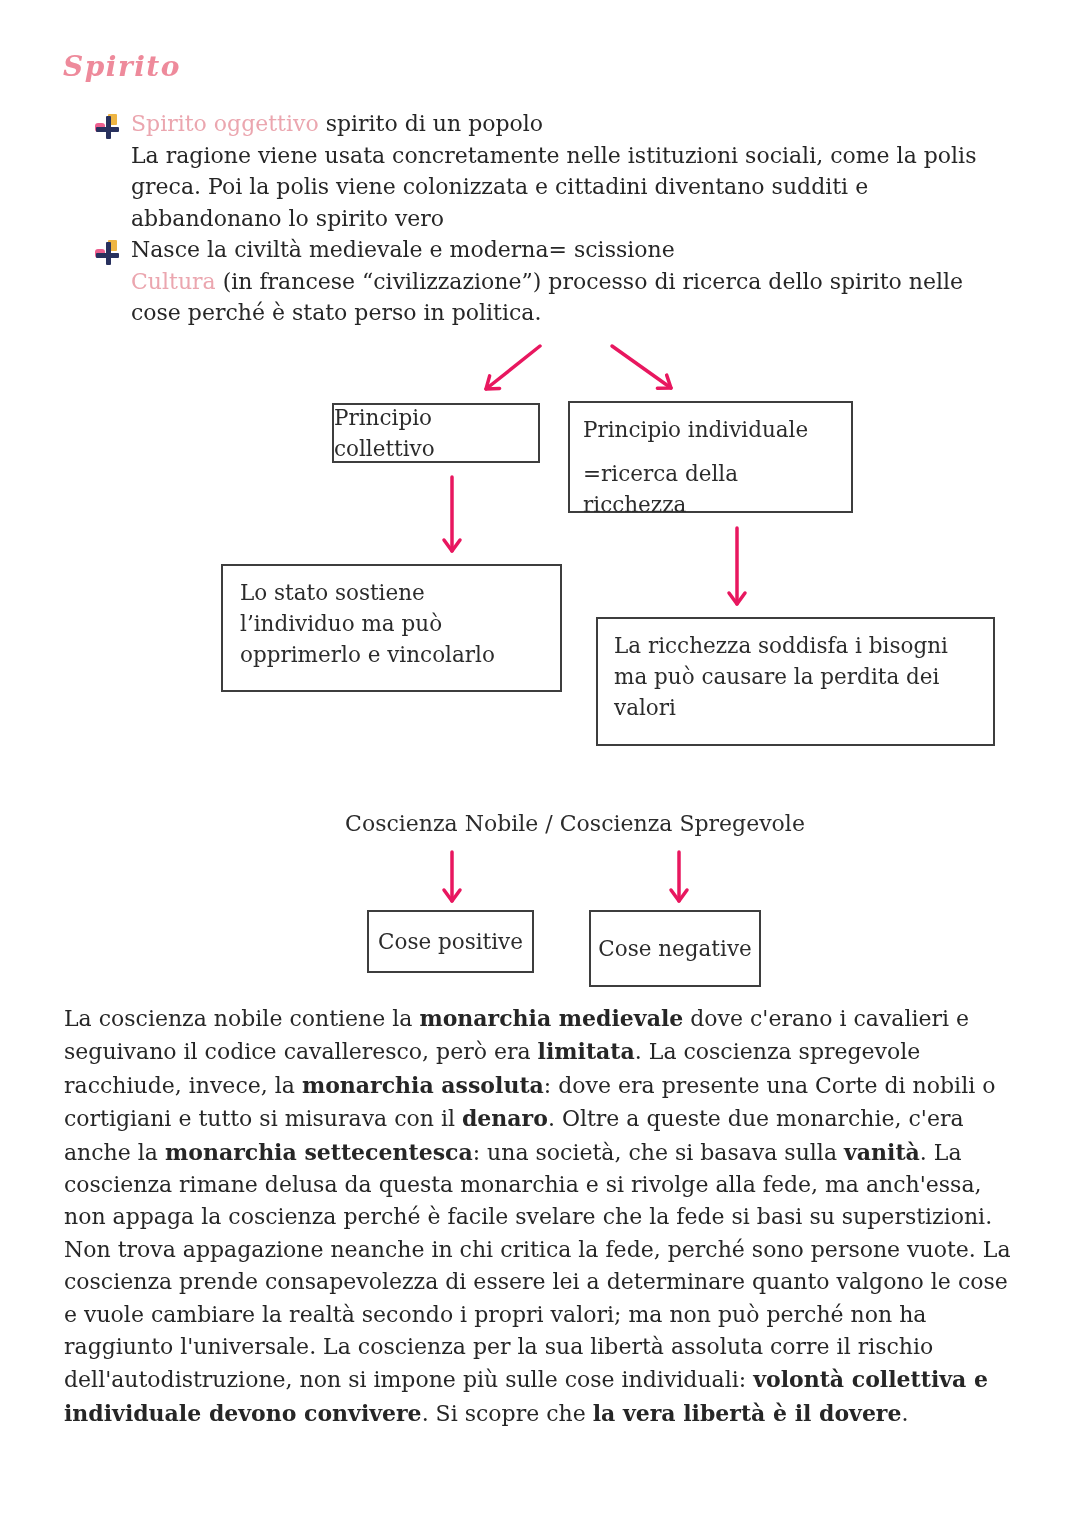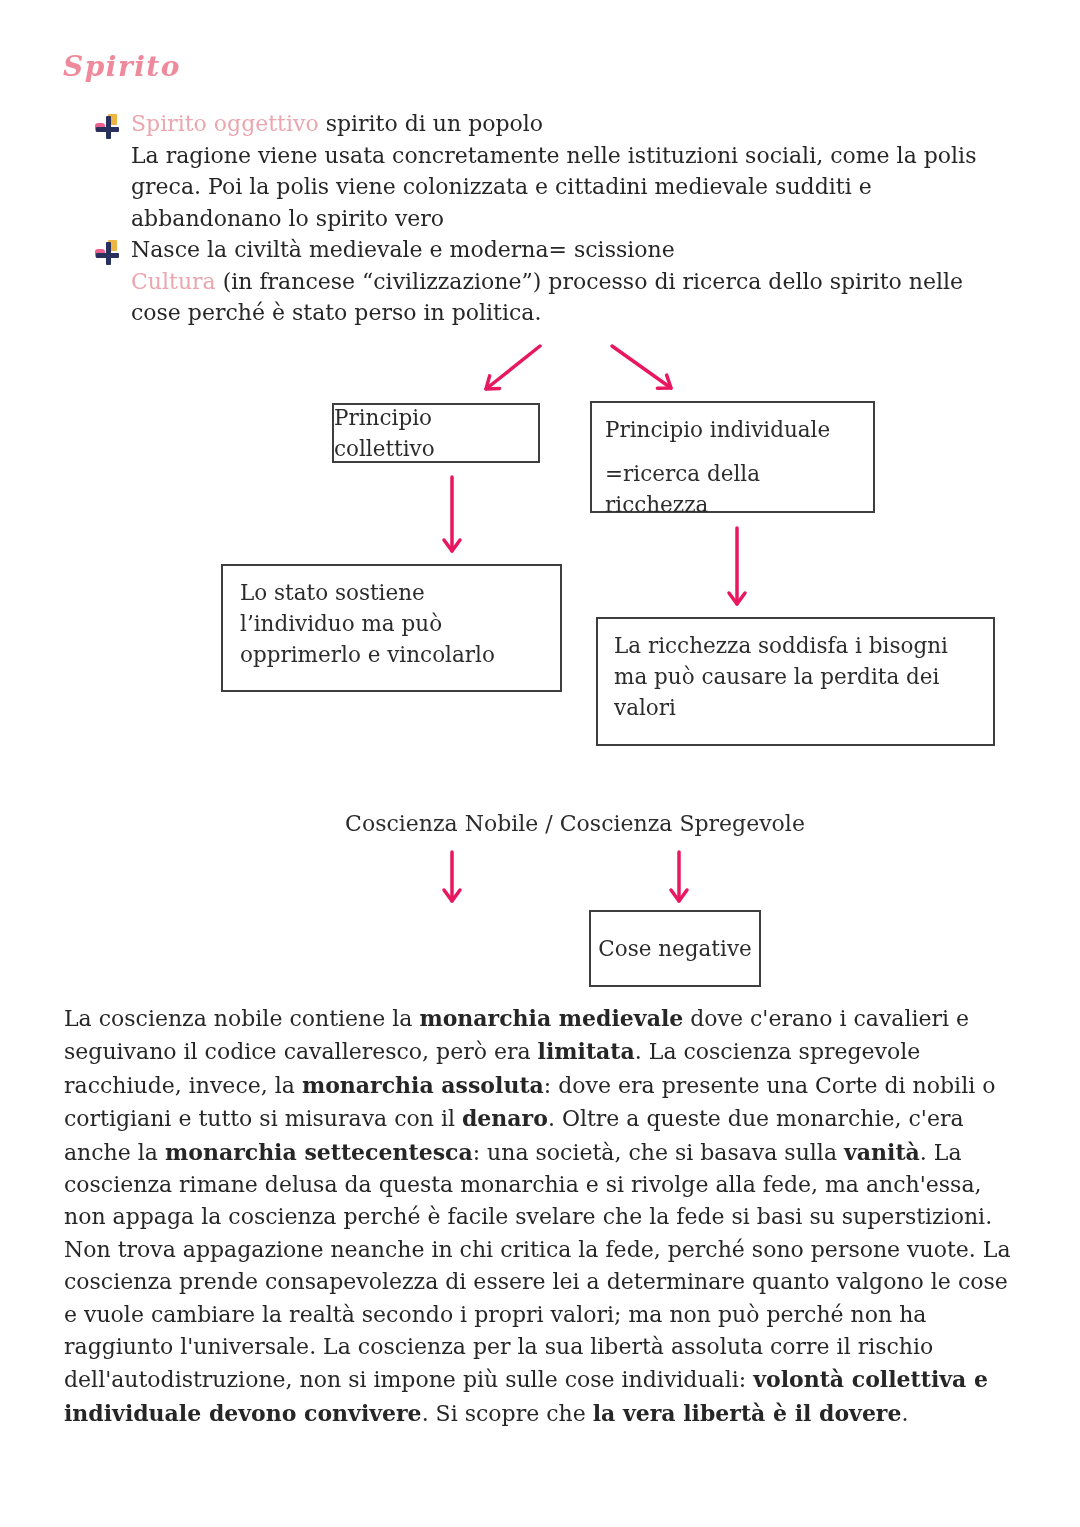--- a/index.html
+++ b/index.html
@@ -22,21 +22,21 @@
   .lead{color:#eba6af;}
 
   .box{
     position:absolute;border:2px solid #3e3e3e;background:#ffffff;
     box-sizing:border-box;font-size:21.5px;line-height:31px;color:#2b2b2b;
   }
   .box.center{display:flex;align-items:center;justify-content:center;}
   .u{text-underline-offset:5px;text-decoration-thickness:1.5px;}
 
   .box-collettivo{left:332px;top:403px;width:208px;height:60px;}
-  .box-individuale{left:590px;top:401px;width:285px;height:112px;padding:11px 13px;}
+  .box-individuale{left:568px;top:401px;width:285px;height:112px;padding:11px 13px;}
   .box-individuale .line1{margin-bottom:13px;}
   .box-stato{left:221px;top:564px;width:341px;height:128px;padding:11px 17px;}
   .box-ricchezza{left:596px;top:617px;width:399px;height:129px;padding:11px 16px;}
   .box-positive{left:367px;top:910px;width:167px;height:63px;}
   .box-negative{left:589px;top:910px;width:172px;height:77px;}
 
   .coscienza-heading{
     position:absolute;left:300px;top:811px;width:550px;
     text-align:center;font-size:22px;color:#2b2b2b;white-space:nowrap;
   }
@@ -62,21 +62,21 @@
       <span class="bullet-icon">
         <svg width="25" height="27" viewBox="0 0 25 27">
           <rect x="0" y="9" width="10" height="9" rx="3" fill="#ec5f8f"></rect>
           <rect x="13" y="0" width="9" height="11" rx="1" fill="#eeb543"></rect>
           <rect x="11" y="2" width="5" height="23" rx="1" fill="#28315e"></rect>
           <rect x="1" y="13" width="23" height="5" rx="1" fill="#28315e"></rect>
         </svg>
       </span>
       <div class="bullet-text">
         <div><span class="lead">Spirito oggettivo</span><span> spirito di un popolo</span></div>
-        <div>La ragione viene usata concretamente nelle istituzioni sociali, come la polis greca. Poi la polis viene colonizzata e cittadini medievale sudditi e abbandonano lo spirito vero</div>
+        <div>La ragione viene usata concretamente nelle istituzioni sociali, come la polis greca. Poi la polis viene colonizzata e cittadini diventano sudditi e abbandonano lo spirito vero</div>
       </div>
     </div>
 
     <div class="bullet">
       <span class="bullet-icon">
         <svg width="25" height="27" viewBox="0 0 25 27">
           <rect x="0" y="9" width="10" height="9" rx="3" fill="#ec5f8f"></rect>
           <rect x="13" y="0" width="9" height="11" rx="1" fill="#eeb543"></rect>
           <rect x="11" y="2" width="5" height="23" rx="1" fill="#28315e"></rect>
           <rect x="1" y="13" width="23" height="5" rx="1" fill="#28315e"></rect>
@@ -104,20 +104,23 @@
   </div>
 
   <div class="box box-ricchezza">
     <span>La ricchezza soddisfa i bisogni ma può causare la perdita dei valori</span>
   </div>
 
   <div class="coscienza-heading">
     <span class="u">Coscienza Nobile</span><span> / </span><span class="u">Coscienza Spregevole</span>
   </div>
 
+  <div class="box center box-positive">
+    <span>Cose positive</span>
+  </div>
 
   <div class="box center box-negative">
     <span>Cose negative</span>
   </div>
 
   <svg class="arrows-overlay" width="1080" height="1527" viewBox="0 0 1080 1527">
     <defs>
       <marker id="ah" markerUnits="userSpaceOnUse" markerWidth="22" markerHeight="22" viewBox="0 0 22 22" refX="15" refY="11" orient="auto">
         <path d="M4 3 L15 11 L4 19" fill="none" stroke="#e8175f" stroke-width="3.5" stroke-linecap="round" stroke-linejoin="round"></path>
       </marker>

